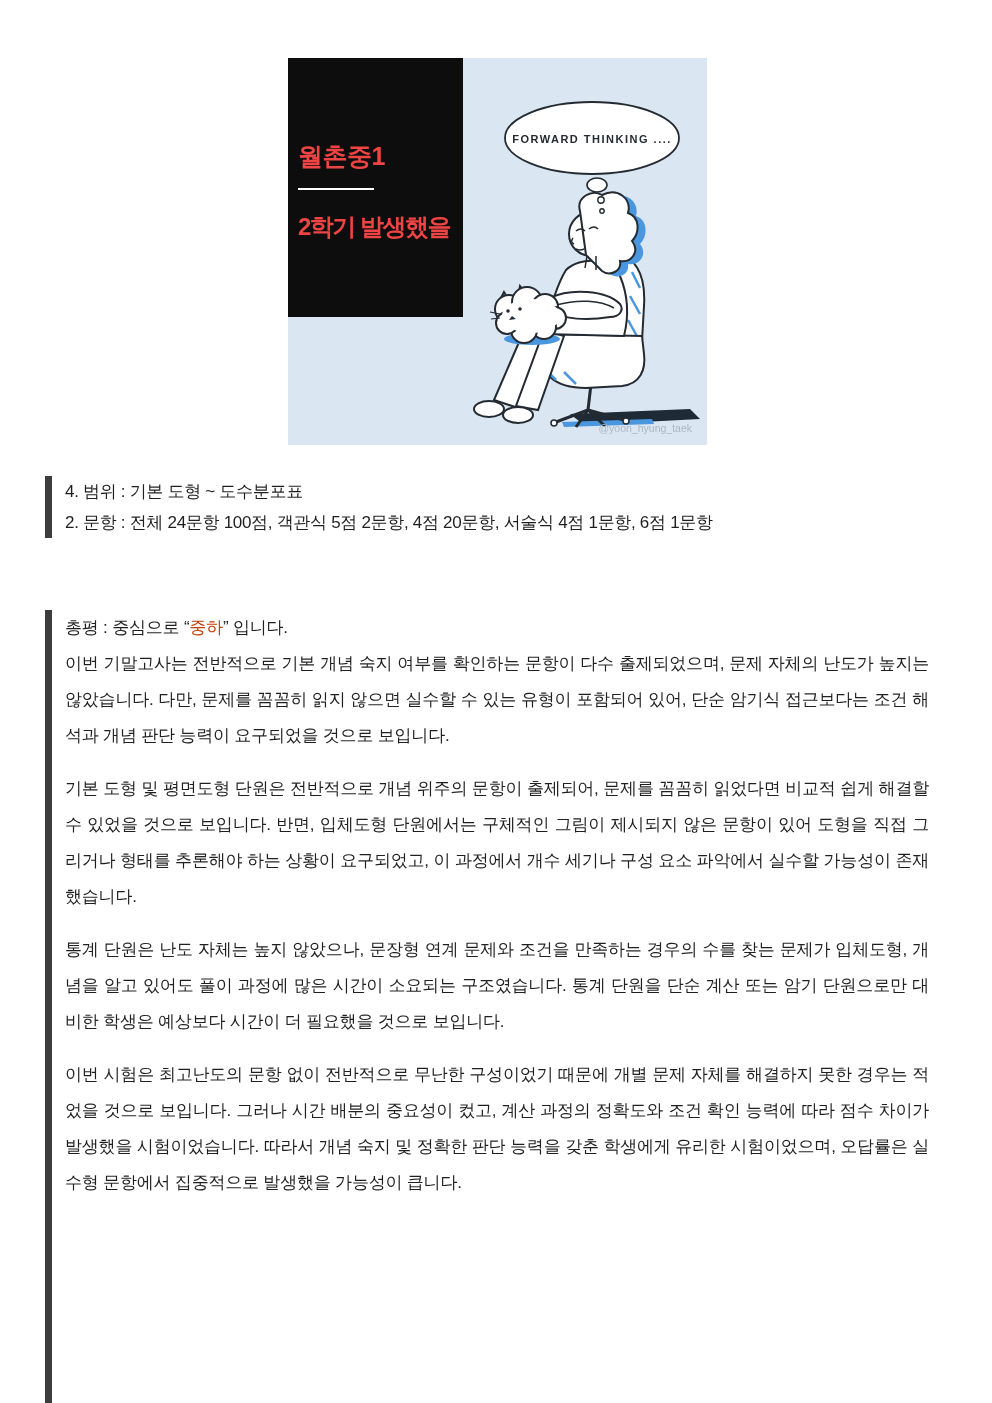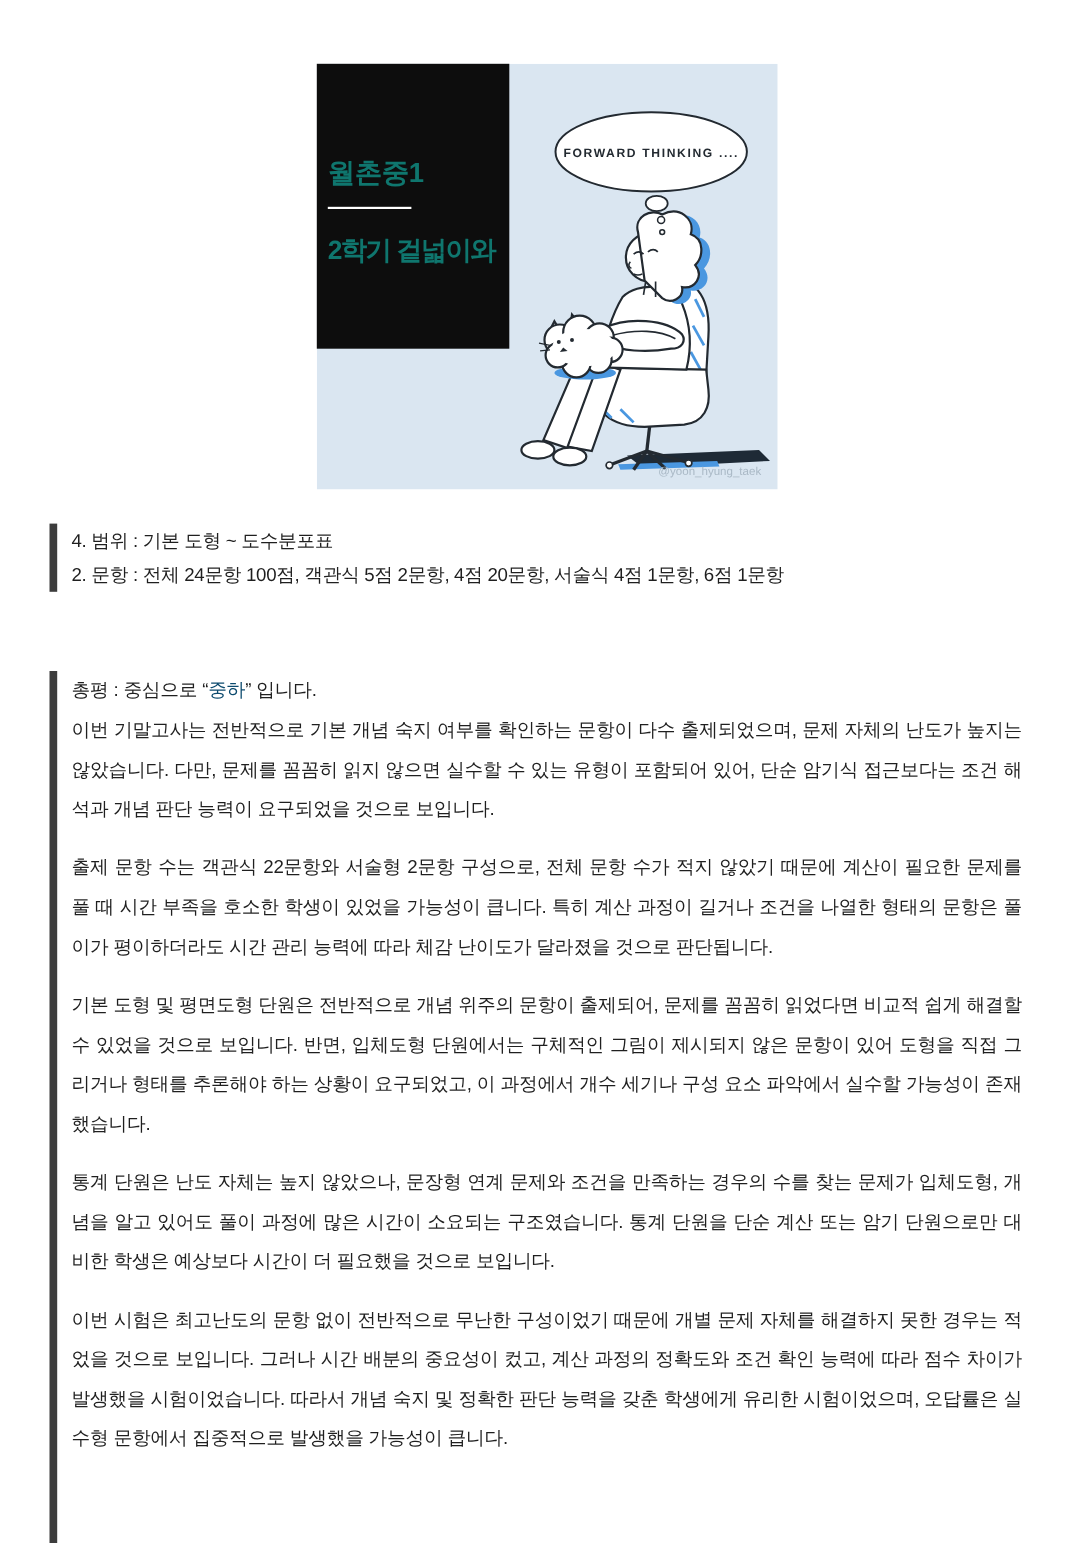--- a/index.html
+++ b/index.html
@@ -23,21 +23,21 @@
     height: 387px;
   }
   .hero svg { display: block; width: 419px; height: 387px; }
 
   .title-card {
     position: absolute;
     left: 0; top: 0;
     width: 175px;
     height: 259px;
     background: #0d0d0d;
-    color: #0f766e;
+    color: #ef4444;
     padding: 82px 6px 0 10px;
   }
   .school-title {
     font-size: 25px;
     font-weight: bold;
     letter-spacing: -0.5px;
     white-space: nowrap;
   }
   .title-divider {
     width: 76px;
@@ -75,21 +75,21 @@
     top: 610px;
     height: 793px;
     width: 884px;
     border-left: 7px solid #3d3d3d;
     padding-left: 13px;
     font-size: 17px;
     line-height: 36px;
     letter-spacing: -0.2px;
   }
   .summary-line { text-align: left; }
-  .difficulty { color: #0c4a6e; }
+  .difficulty { color: #c2410c; }
   .review-block p {
     margin: 0 0 17px 0;
     text-align: justify;
   }
   .review-block p:last-child { margin-bottom: 0; }
 </style>
 </head>
 <body>
 
 <div class="page">
@@ -171,33 +171,32 @@
 
       <ellipse cx="304" cy="80" rx="87" ry="36" fill="#ffffff" stroke="#232a31" stroke-width="1.8"></ellipse>
       <text x="304" y="85" text-anchor="middle" font-size="11" font-weight="600" letter-spacing="1.5" fill="#232a31">FORWARD THINKING ....</text>
 
       <text x="404" y="374" text-anchor="end" font-size="10.5" fill="#aab9c6">@yoon_hyung_taek</text>
     </svg>
 
     <div class="title-card">
       <div class="school-title">월촌중1</div>
       <div class="title-divider"></div>
-      <div class="exam-title">2학기 겉넓이와</div>
+      <div class="exam-title">2학기 발생했을</div>
     </div>
   </div>
 
   <div class="info-block">
     <div class="list-item">4. 범위 : 기본 도형 ~ 도수분포표</div>
     <div class="list-item">2. 문항 : 전체 24문항 100점, 객관식 5점 2문항, 4점 20문항, 서술식 4점 1문항, 6점 1문항</div>
   </div>
 
   <div class="review-block">
     <div class="summary-line">
       <span>총평 : 중심으로 “</span><span class="difficulty">중하</span><span>” 입니다.</span>
     </div>
     <p>이번 기말고사는 전반적으로 기본 개념 숙지 여부를 확인하는 문항이 다수 출제되었으며, 문제 자체의 난도가 높지는 않았습니다. 다만, 문제를 꼼꼼히 읽지 않으면 실수할 수 있는 유형이 포함되어 있어, 단순 암기식 접근보다는 조건 해석과 개념 판단 능력이 요구되었을 것으로 보입니다.</p>
-    <p>출제 문항 수는 객관식 22문항와 서술형 2문항 구성으로, 전체 문항 수가 적지 않았기 때문에 계산이 필요한 문제를 풀 때 시간 부족을 호소한 학생이 있었을 가능성이 큽니다. 특히 계산 과정이 길거나 조건을 나열한 형태의 문항은 풀이가 평이하더라도 시간 관리 능력에 따라 체감 난이도가 달라졌을 것으로 판단됩니다.</p>
     <p>기본 도형 및 평면도형 단원은 전반적으로 개념 위주의 문항이 출제되어, 문제를 꼼꼼히 읽었다면 비교적 쉽게 해결할 수 있었을 것으로 보입니다. 반면, 입체도형 단원에서는 구체적인 그림이 제시되지 않은 문항이 있어 도형을 직접 그리거나 형태를 추론해야 하는 상황이 요구되었고, 이 과정에서 개수 세기나 구성 요소 파악에서 실수할 가능성이 존재했습니다.</p>
     <p>통계 단원은 난도 자체는 높지 않았으나, 문장형 연계 문제와 조건을 만족하는 경우의 수를 찾는 문제가 입체도형, 개념을 알고 있어도 풀이 과정에 많은 시간이 소요되는 구조였습니다. 통계 단원을 단순 계산 또는 암기 단원으로만 대비한 학생은 예상보다 시간이 더 필요했을 것으로 보입니다.</p>
     <p>이번 시험은 최고난도의 문항 없이 전반적으로 무난한 구성이었기 때문에 개별 문제 자체를 해결하지 못한 경우는 적었을 것으로 보입니다. 그러나 시간 배분의 중요성이 컸고, 계산 과정의 정확도와 조건 확인 능력에 따라 점수 차이가 발생했을 시험이었습니다. 따라서 개념 숙지 및 정확한 판단 능력을 갖춘 학생에게 유리한 시험이었으며, 오답률은 실수형 문항에서 집중적으로 발생했을 가능성이 큽니다.</p>
   </div>
 
 </div>
 
 </body></html>

